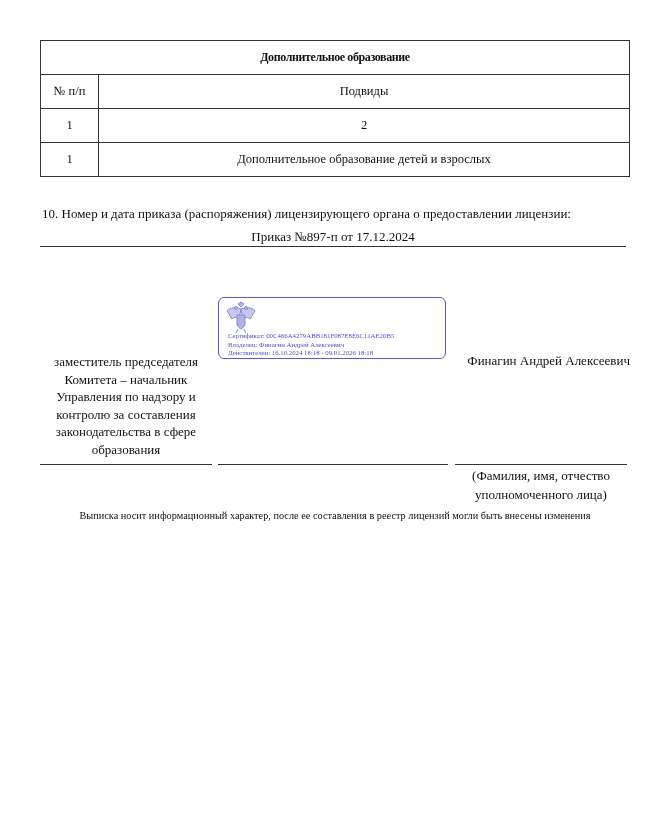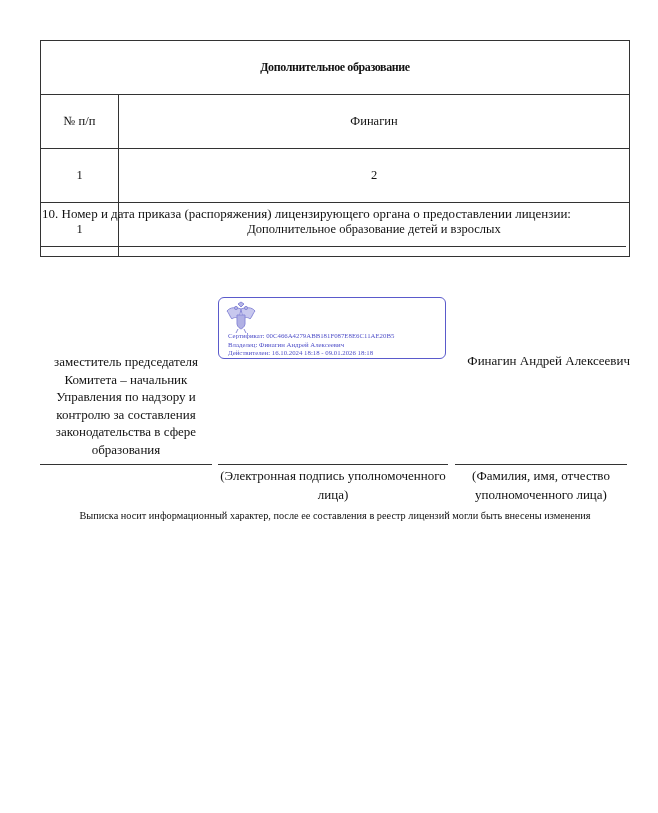--- a/index.html
+++ b/index.html
@@ -1,20 +1,20 @@
 <!DOCTYPE html>
 <html><head>
 <meta charset="utf-8">
 <style>
   html, body { margin: 0; padding: 0; background: #ffffff; }
   body { width: 658px; height: 813px; position: relative; font-family: "Liberation Serif", serif; color: #111; overflow: hidden; }
   .page { position: absolute; left: 0; top: 0; width: 658px; height: 813px; }
 
   table.edu { position: absolute; left: 40px; top: 40px; width: 590px; border-collapse: collapse; font-size: 12.5px; }
-  table.edu td { border: 1px solid #333; text-align: center; height: 33px; padding: 10px; }
+  table.edu td { border: 1px solid #333; text-align: center; height: 33px; padding: 0; }
   table.edu td.head { font-weight: bold; font-size: 12px; letter-spacing: -0.4px; }
   table.edu td.num { width: 57px; }
 
   .order-line { position: absolute; left: 42px; top: 206px; font-size: 13px; white-space: nowrap; }
   .order-val { position: absolute; left: 40px; top: 229px; width: 586px; text-align: center; font-size: 13px; }
   .order-rule { position: absolute; left: 40px; top: 246px; width: 586px; height: 0; border-top: 1.5px solid #333; }
 
   .stamp { position: absolute; left: 218px; top: 297px; width: 228px; height: 62px; border: 1.5px solid #5a5acb; border-radius: 6px; box-sizing: border-box; color: #4545c4; }
   .stamp .emblem { position: absolute; left: 5px; top: 3px; width: 34px; height: 34px; }
   .stamp .title { position: absolute; left: 36px; top: 2px; width: 190px; text-align: center; font-family: "Liberation Sans", sans-serif; font-weight: bold; font-size: 8.6px; line-height: 10.5px; }
@@ -43,34 +43,35 @@
 
 <div class="page">
 
   <table class="edu">
     <tbody>
         <tr>
       <td class="head" colspan="2">Дополнительное образование</td>
     </tr>
     <tr>
       <td class="num">№ п/п</td>
-      <td>Финагин</td>
+      <td>Подвиды</td>
     </tr>
     <tr>
       <td class="num">1</td>
       <td>2</td>
     </tr>
     <tr>
       <td class="num">1</td>
       <td>Дополнительное образование детей и взрослых</td>
     </tr>
   </tbody>
     </table>
 
   <div class="order-line">10. Номер и дата приказа (распоряжения) лицензирующего органа о предоставлении лицензии:</div>
+  <div class="order-val">Приказ №897-п от 17.12.2024</div>
   <div class="order-rule"></div>
 
   <div class="stamp">
     <svg class="emblem" viewBox="0 0 34 34">
       <g fill="none" stroke="#8a8ad8" stroke-width="1">
         <path d="M17 6 L14 3 L17 1 L20 3 Z" fill="#b5b5e6"></path>
         <path d="M17 8 C12 6 6 6 3 10 C5 12 6 16 8 18 C10 16 13 16 15 18 Z" fill="#c8c8ee"></path>
         <path d="M17 8 C22 6 28 6 31 10 C29 12 28 16 26 18 C24 16 21 16 19 18 Z" fill="#c8c8ee"></path>
         <path d="M13 14 L21 14 L21 23 C21 26 17 28 17 28 C17 28 13 26 13 23 Z" fill="#b0b0e4"></path>
         <path d="M14 28 L12 32 M20 28 L22 32"></path>
@@ -83,17 +84,16 @@
     <div class="line valid">Действителен: 16.10.2024 18:18 - 09.01.2026 18:18</div>
   </div>
 
   <div class="position">заместитель председателя Комитета – начальник Управления по надзору и контролю за составления законодательства в сфере образования</div>
   <div class="fio">Финагин Андрей Алексеевич</div>
 
   <div class="sig-rule r1"></div>
   <div class="sig-rule r2"></div>
   <div class="sig-rule r3"></div>
 
-  <div class="caption c2">(Электронная подпись уполномоченного лица)</div>
   <div class="caption c3">(Фамилия, имя, отчество уполномоченного лица)</div>
 
   <div class="footnote">Выписка носит информационный характер, после ее составления в реестр лицензий могли быть внесены изменения</div>
 </div>
 
 </body></html>

